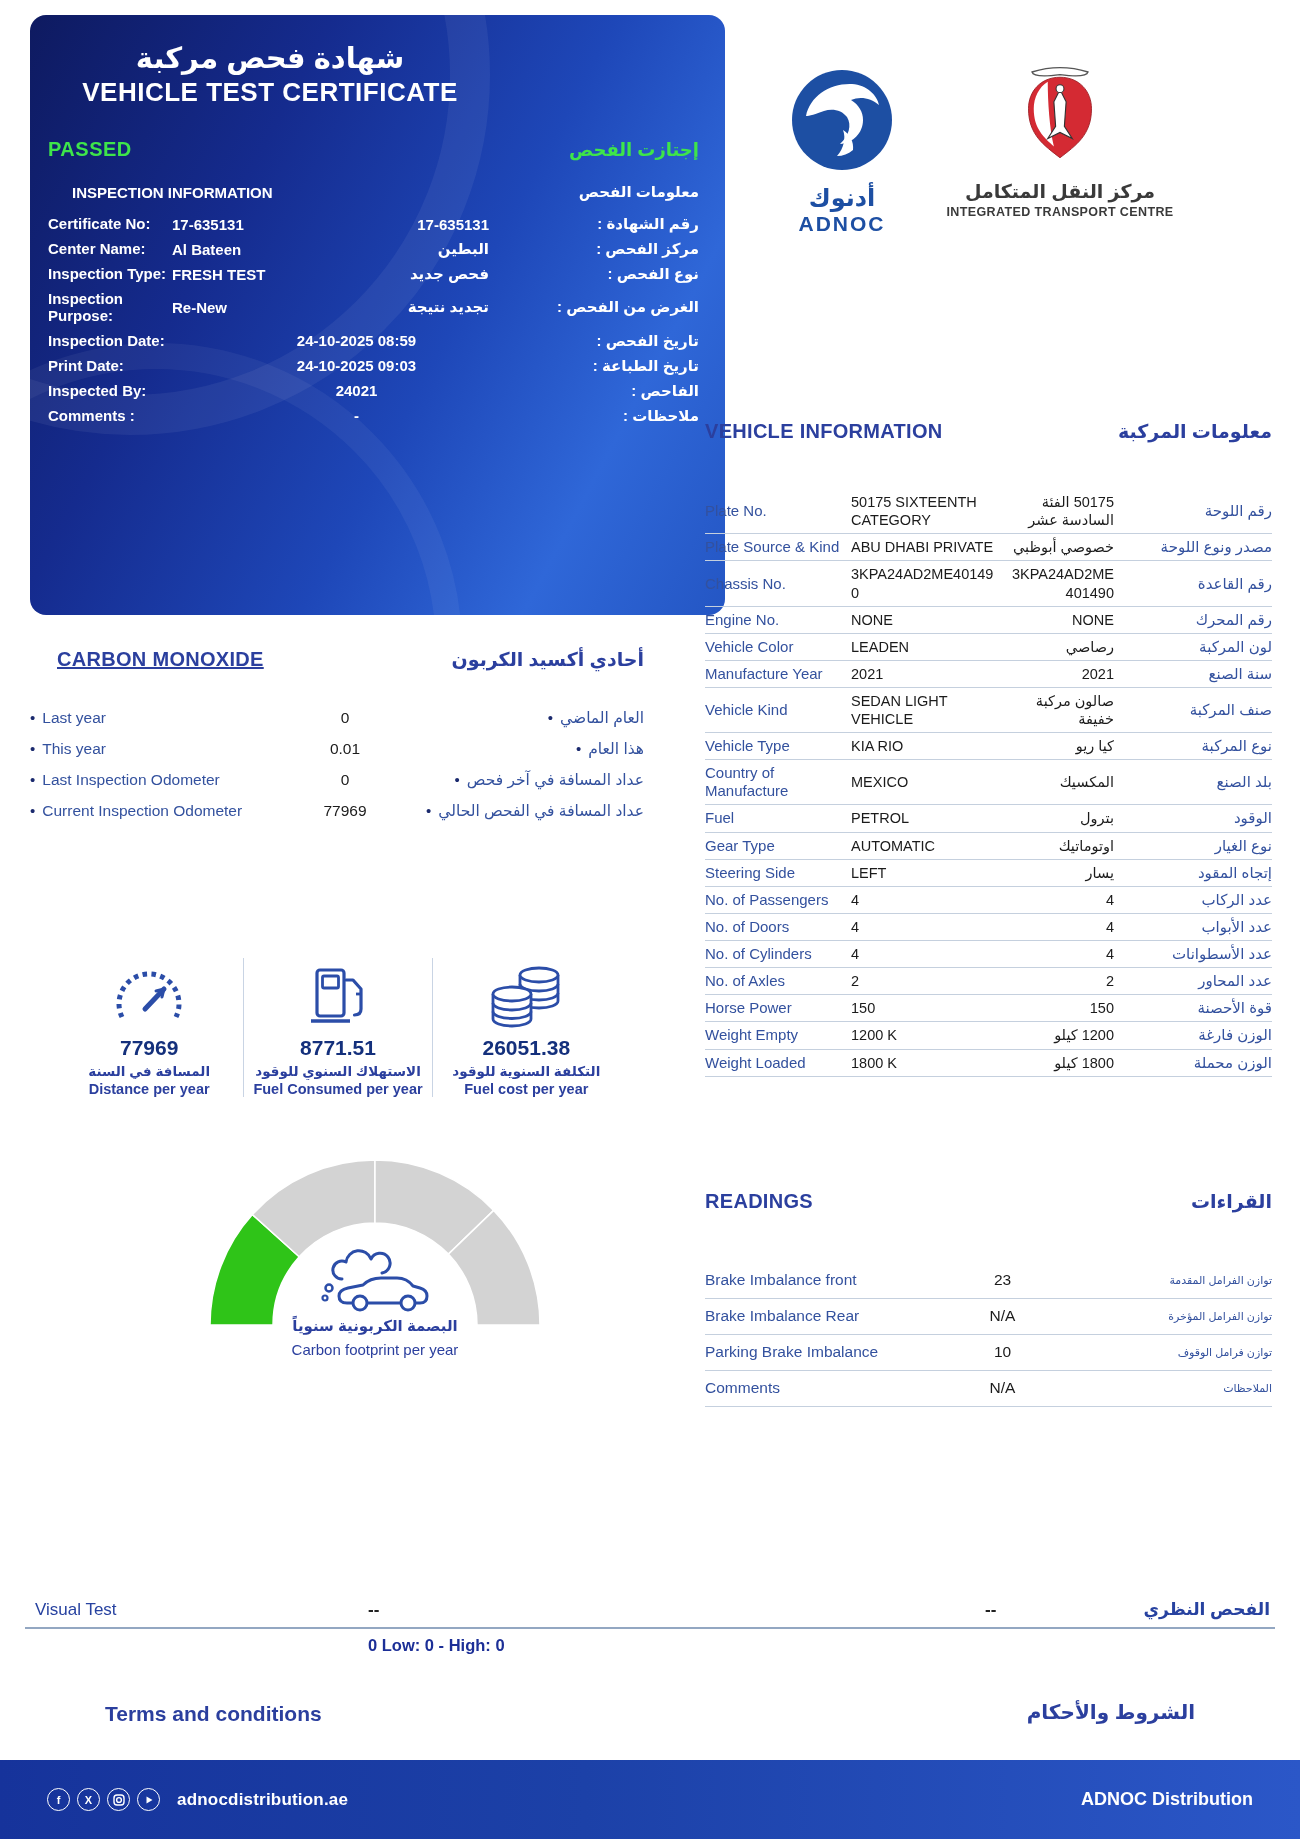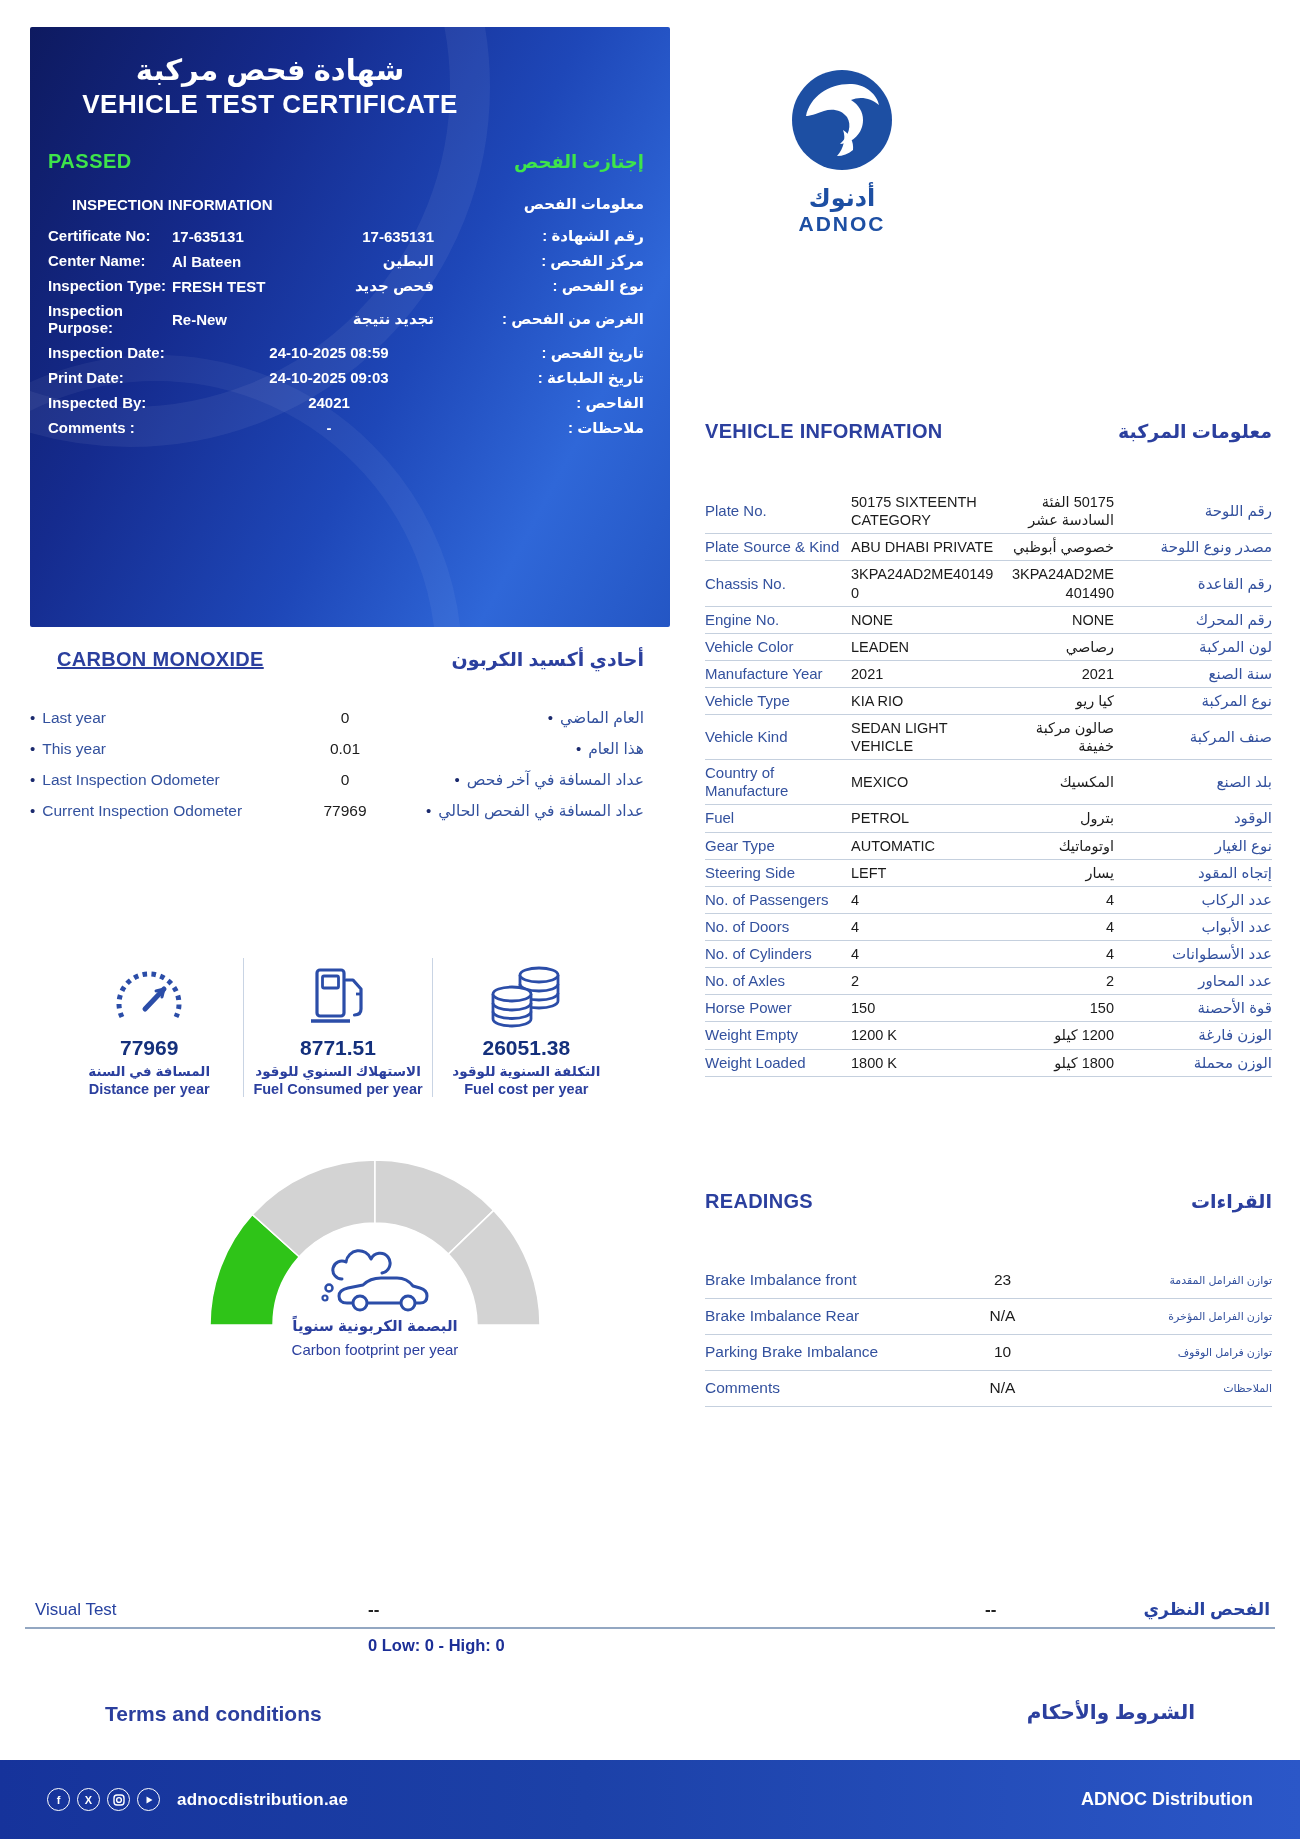--- a/index.html
+++ b/index.html
@@ -6,21 +6,21 @@
     --brand-blue:#1d4fa3; --title-blue:#2b3f9e; --label-blue:#33519e;
     --status-green:#3ee54a; --gauge-green:#2fc418; --gauge-gray:#d3d3d3;
     --bar-blue:#2a4d9f; --footer-blue:#1c41a8; --itc-red:#d42a33; --value-black:#1b1b1b;
   }
   *{box-sizing:border-box; margin:0; padding:0;}
   html,body{background:#fff;}
   body{font-family:"Liberation Sans","DejaVu Sans",sans-serif;}
   .page{position:relative; width:1300px; height:1839px; background:#fff; overflow:hidden;}
 
   
-  .card{position:absolute; left:30px; top:27px; width:640px; height:600px; border-radius:2px;
+  .card{position:absolute; left:30px; top:15px; width:695px; height:600px; border-radius:16px;
         background:linear-gradient(118deg,#0e1a60 0%,#152b8e 30%,#1e47b8 58%,#2f67d8 80%,#2456c4 100%);
         color:#fff; overflow:hidden;}
   .card::before{content:""; position:absolute; left:-260px; top:-300px; width:640px; height:640px;
         border:40px solid rgba(255,255,255,.06); border-radius:50%;}
   .card::after{content:""; position:absolute; left:-180px; bottom:-340px; width:560px; height:560px;
         border:26px solid rgba(255,255,255,.05); border-radius:50%;}
   .card-titles{position:relative; width:480px; text-align:center; padding-top:26px; z-index:2;}
   .card-title-ar{font-size:29px; font-weight:bold; direction:rtl;}
   .card-title-en{font-size:26px; font-weight:bold; letter-spacing:.5px; margin-top:2px;}
   .card-status{position:relative; display:flex; justify-content:space-between; align-items:center;
@@ -216,20 +216,31 @@
       <circle cx="50" cy="50" r="50" fill="#1d4fa3"></circle>
       <path d="M14,46 C18,26 38,13 60,14 C75,15 85,25 87,35 C79,28 68,26 59,30
                C67,35 71,42 71,50 C71,63 61,73 48,74 C57,66 60,55 55,47
                C50,40 40,38 32,41 C24,44 17,46 14,46 Z" fill="#ffffff"></path>
       <path d="M45,86 C52,78 54,68 51,60 C58,64 62,72 61,80 C56,84 51,86 45,86 Z" fill="#ffffff"></path>
     </svg>
     <div class="adnoc-ar">أدنوك</div>
     <div class="adnoc-en">ADNOC</div>
   </div>
 
+  <div class="logo-itc">
+    <svg viewBox="0 0 96 112">
+      <path d="M16,8 Q48,-2 80,8 Q78,15 48,11 Q18,15 16,8 Z" fill="#ffffff" stroke="#555" stroke-width="1.5"></path>
+      <path d="M48,14 C70,14 84,30 84,50 C84,80 66,92 48,106 C30,92 12,80 12,50 C12,30 26,14 48,14 Z" fill="#d42a33" stroke="#9c1f26" stroke-width="1"></path>
+      <path d="M34,19 C24,25 18,37 18,50 C18,73 30,83 41,93 C36,72 34,42 34,19 Z" fill="#ffffff"></path>
+      <path d="M48,28 L55,42 L53,70 L62,84 L48,77 L34,84 L43,70 L41,42 Z" fill="#ffffff" stroke="#333" stroke-width="1.3"></path>
+      <circle cx="48" cy="27" r="4.5" fill="#ffffff" stroke="#333" stroke-width="1.2"></circle>
+    </svg>
+    <div class="itc-ar">مركز النقل المتكامل</div>
+    <div class="itc-en">INTEGRATED TRANSPORT CENTRE</div>
+  </div>
 
   <section class="right-col vinfo" style="position:absolute; top:420px;">
     <div class="sec-head">
       <span class="t-en">VEHICLE INFORMATION</span>
       <span class="t-ar">معلومات المركبة</span>
     </div>
     <div class="vtable">
 
         <div class="vrow">
           <span class="vl">Plate No.</span>
@@ -267,31 +278,31 @@
         </div>
 
         <div class="vrow">
           <span class="vl">Manufacture Year</span>
           <span class="ve">2021</span>
           <span class="va">2021</span>
           <span class="vla">سنة الصنع</span>
         </div>
 
         <div class="vrow">
+          <span class="vl">Vehicle Kind</span>
+          <span class="ve">SEDAN  LIGHT VEHICLE</span>
+          <span class="va">صالون  مركبة خفيفة</span>
+          <span class="vla">صنف المركبة</span>
+        </div>
+
+        <div class="vrow">
           <span class="vl">Vehicle Type</span>
           <span class="ve">KIA   RIO</span>
           <span class="va">كيا  ريو</span>
           <span class="vla">نوع المركبة</span>
-        </div>
-
-        <div class="vrow">
-          <span class="vl">Vehicle Kind</span>
-          <span class="ve">SEDAN  LIGHT VEHICLE</span>
-          <span class="va">صالون  مركبة خفيفة</span>
-          <span class="vla">صنف المركبة</span>
         </div>
 
         <div class="vrow">
           <span class="vl">Country of Manufacture</span>
           <span class="ve">MEXICO</span>
           <span class="va">المكسيك</span>
           <span class="vla">بلد الصنع</span>
         </div>
 
         <div class="vrow">

